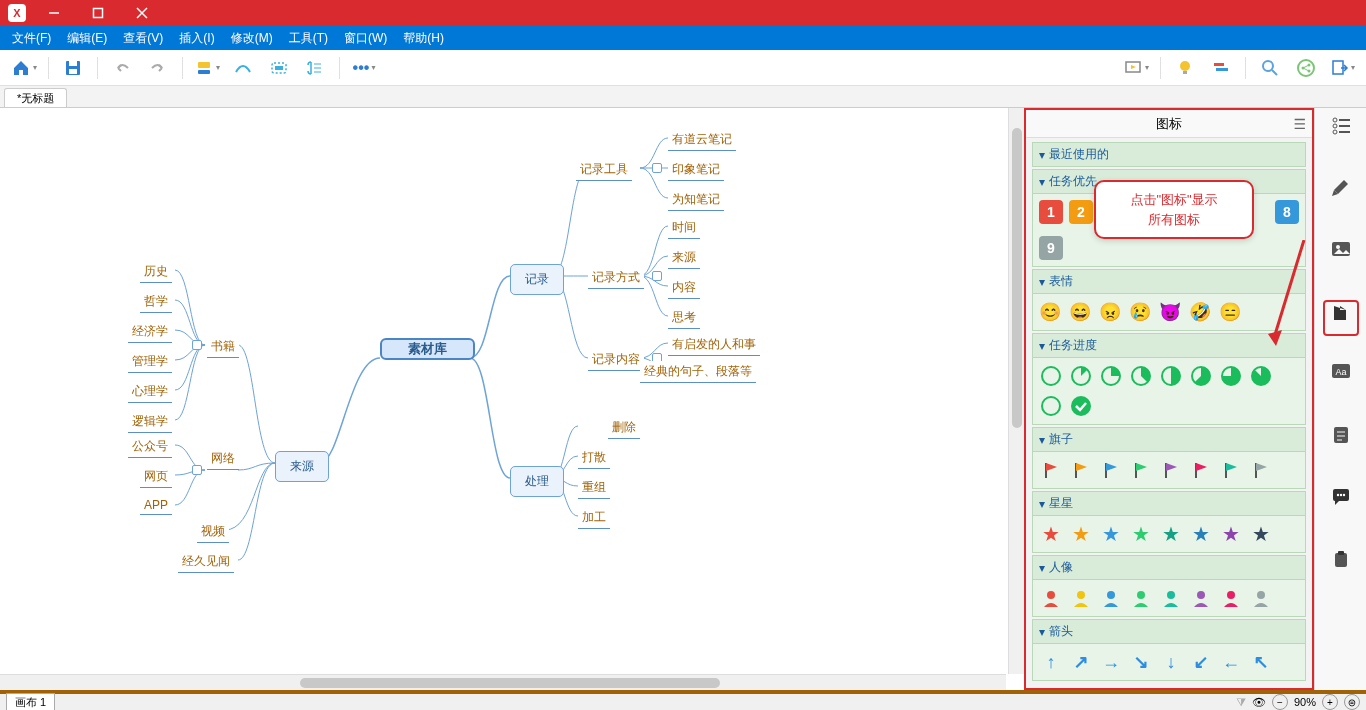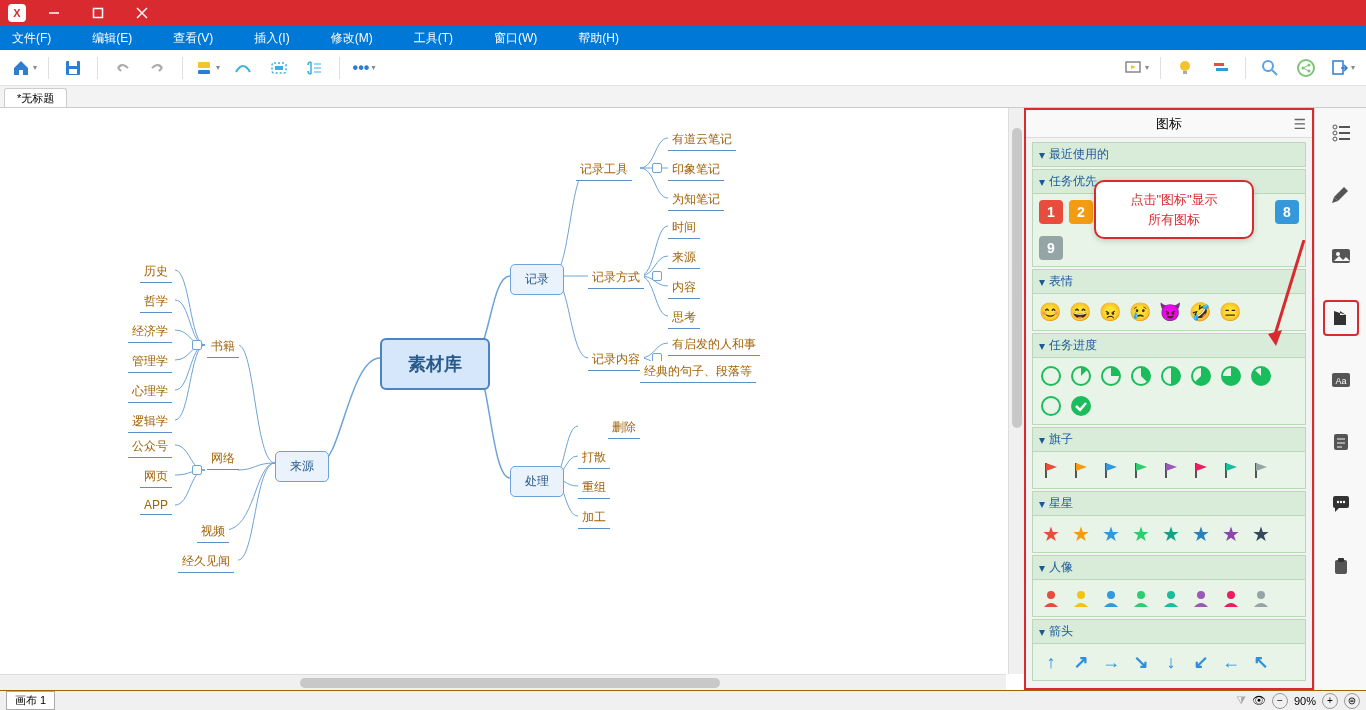--- a/index.html
+++ b/index.html
@@ -3,21 +3,21 @@
 <meta charset="utf-8">
 <style>
 * { margin: 0; padding: 0; box-sizing: border-box; font-family: "Microsoft YaHei", sans-serif; }
 body { background: #fff; font-size: 12px; overflow: hidden; }
 
 .titlebar { height: 26px; background: #d92a2f; color: #fff; display: flex; align-items: center; padding: 0 8px; }
 .titlebar .logo { width: 18px; height: 18px; background: #fff; border-radius: 4px; margin-right: 6px; display: flex; align-items: center; justify-content: center; color: #d92a2f; font-weight: bold; font-size: 11px; }
 .titlebar .title { flex: 1; font-size: 12px; }
 .titlebar .win-btn { width: 44px; height: 26px; display: flex; align-items: center; justify-content: center; cursor: pointer; }
 
-.menubar { height: 24px; background: #0078d7; color: #fff; display: flex; align-items: center; padding: 0 4px; gap: 25px; }
+.menubar { height: 24px; background: #0078d7; color: #fff; display: flex; align-items: center; padding: 0 4px; }
 .menubar .menu-item { padding: 3px 8px; cursor: pointer; font-size: 12px; }
 
 .toolbar { height: 36px; background: #fff; border-bottom: 1px solid #e0e0e0; display: flex; align-items: center; padding: 0 6px; }
 .toolbar .tool-btn { width: 32px; height: 28px; display: flex; align-items: center; justify-content: center; cursor: pointer; border-radius: 3px; margin: 0 2px; }
 .toolbar .sep { width: 1px; height: 22px; background: #e0e0e0; margin: 0 6px; }
 .toolbar .spacer { flex: 1; }
 .toolbar .drop { font-size: 8px; color: #888; margin-left: 2px; }
 
 .tabs { height: 22px; background: #f3f3f3; border-bottom: 1px solid #ccc; display: flex; padding-left: 4px; }
 .tabs .tab { background: #fff; border: 1px solid #ccc; border-bottom: none; padding: 2px 12px; font-size: 11px; border-radius: 3px 3px 0 0; margin-top: 2px; }
@@ -25,40 +25,40 @@
 .main { display: flex; height: calc(100vh - 26px - 24px - 36px - 22px - 20px); }
 
 .canvas-wrap { flex: 1; position: relative; overflow: hidden; background: #fff; }
 .canvas { position: absolute; inset: 0; }
 .scrollbar-h { position: absolute; bottom: 0; left: 0; right: 18px; height: 16px; background: #f0f0f0; border-top:1px solid #ddd; display:flex; align-items:center; }
 .scrollbar-h .thumb { position:absolute; height:10px; background:#c8c8c8; border-radius:5px; top:3px; }
 .scrollbar-v { position: absolute; top: 0; right: 0; bottom: 16px; width: 16px; background: #f0f0f0; border-left:1px solid #ddd; }
 .scrollbar-v .thumb { position:absolute; width:10px; background:#c8c8c8; border-radius:5px; left:3px; }
 
 .node { position: absolute; background: #fff; border-radius: 4px; padding: 4px 10px; font-size: 12px; white-space: nowrap; }
-.node.central { background: #d6e7fb; border: 2px solid #4a86c5; font-size: 18px; font-weight: bold; padding: 12px 26px; border-radius: 6px; color:#285a8c; }
+.node.central { background: #d6e7fb; border: 2px solid #4a86c5; font-size: 13px; font-weight: bold; padding: 0 26px; border-radius: 6px; color:#285a8c; }
 .node.main-topic { background: #eaf2fb; border: 1px solid #6da3d6; padding: 6px 14px; border-radius: 5px; color:#285a8c; }
 .node.sub { color: #a16207; border-bottom: 1px solid #5b8fc7; border-radius: 0; padding: 2px 4px; }
 .fork { position:absolute; width:10px; height:10px; border:1px solid #6da3d6; background:#fff; border-radius:2px; }
 
 
 .side-panel { width: 290px; border-left: 1px solid #d0d0d0; border: 2px solid #d92a2f; display: flex; flex-direction: column; background: #f3f3f3; position: relative; }
 .side-panel .panel-header { height: 28px; display: flex; align-items: center; justify-content: center; background: #f9f9f9; border-bottom: 1px solid #ddd; font-size: 13px; }
 .side-panel .panel-body { flex: 1; overflow-y: auto; padding: 2px; }
 .side-panel .section { margin: 2px 4px 2px 4px; }
 .side-panel .section-header { background: #d9ecd9; border: 1px solid #b8d8b8; padding: 3px 6px; font-size: 12px; color: #1a5a9a; cursor: pointer; display:flex; align-items:center; gap:4px; }
 .side-panel .section-body { background: #e8f4e8; border: 1px solid #b8d8b8; border-top: none; padding: 6px; display: flex; flex-wrap: wrap; gap: 6px; }
 .icon-chip { width: 24px; height: 24px; border-radius: 4px; display: flex; align-items: center; justify-content: center; font-size: 14px; cursor: pointer; }
 .num-chip { background: #e74c3c; color: #fff; font-weight: bold; border-radius: 4px; }
 
 .tool-strip { width: 52px; background: #f8f8f8; border-left: 1px solid #d8d8d8; display: flex; flex-direction: column; align-items: center; padding-top: 6px; gap: 26px; }
-.tool-strip .pbtn { width: 36px; height: 36px; display: flex; align-items: center; justify-content: center; cursor: pointer; border-radius: 4px; }
+.tool-strip .pbtn { width: 36px; height: 36px; display: flex; justify-content: center; cursor: pointer; border-radius: 4px; }
 .tool-strip .pbtn.active { border: 2px solid #d92a2f; }
 
-.statusbar { height: 20px; background: #f0f0f0; border-top: 1px solid #a16207; display: flex; align-items: center; font-size: 11px; padding: 0 6px; }
+.statusbar { height: 20px; background: #f0f0f0; border-top: 4px solid #a16207; display: flex; align-items: center; font-size: 11px; padding: 0 6px; }
 .statusbar .sheet-tab { background: #fff; border: 1px solid #aaa; padding: 1px 8px; }
 .statusbar .spacer { flex: 1; }
 .statusbar .zoom-grp { display:flex; align-items:center; gap:6px; }
 .statusbar .zbtn { width:16px; height:16px; border:1px solid #999; border-radius:50%; display:flex; align-items:center; justify-content:center; cursor:pointer; font-size:10px; }
 
 .callout { position: absolute; background: #fff; border: 2px solid #d92a2f; border-radius: 10px; padding: 8px 14px; font-size: 13px; color: #d92a2f; text-align: center; line-height: 1.5; box-shadow: 0 2px 6px rgba(0,0,0,0.15); }
 .red-arrow { position:absolute; }
 
 svg.connector { position:absolute; top:0; left:0; pointer-events:none; overflow:visible; }
 .panel-header .menu-toggle { position:absolute; right:6px; top:6px; font-size:14px; color:#666; cursor:pointer; }

